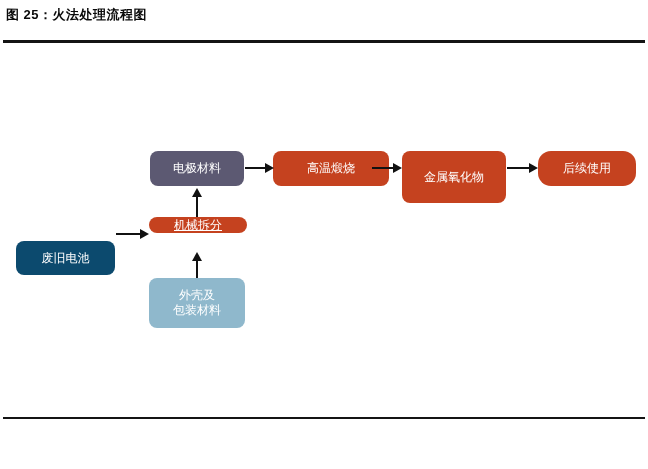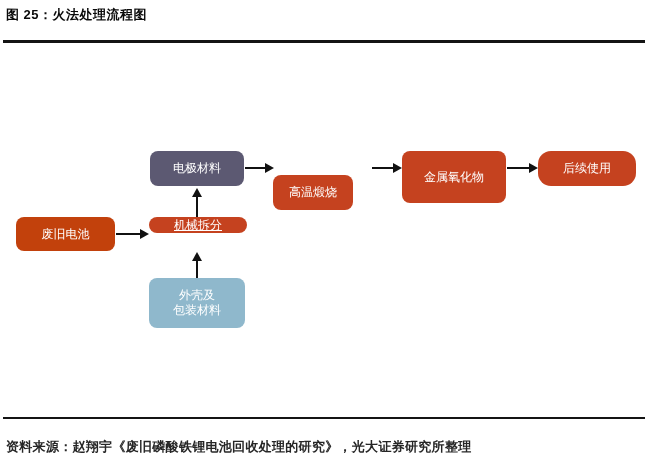--- a/index.html
+++ b/index.html
@@ -12,21 +12,21 @@
   .rule-top { top:40px; height:3px; }
   .rule-bottom { top:417px; height:2px; }
   .source-note { position:absolute; left:6px; top:438px; font-size:13px; font-weight:600; color:#262626; letter-spacing:0.3px; }
 
   .canvas { position:absolute; inset:0; }
   .node { position:absolute; display:flex; align-items:center; justify-content:center;
           color:#ffffff; font-size:12px; border-radius:8px; text-align:center;
           line-height:1.25; white-space:pre-line; }
 
   .n-electrode   { left:150px; top:151px; width:94px;  height:35px; background:#5C5972; }
-  .n-calcination { left:273px; top:151px; width:80px;  height:35px; background:#C5421F;margin-top:24px; }
+  .n-calcination { left:273px; top:151px; width:116px;  height:35px; background:#C5421F; }
   .n-metaloxide  { left:402px; top:151px; width:104px; height:52px; background:#C5421F; }
   .n-subsequent  { left:538px; top:151px; width:98px;  height:35px; background:#C5421F;border-radius:13px; }
   .n-waste       { left:16px;  top:217px; width:99px;  height:34px; background:#C5421F; }
   .n-mechanical  { left:149px; top:217px; width:98px;  height:16px; background:#C5421F;text-decoration:underline; }
   .n-casing      { left:149px; top:278px; width:96px;  height:50px; background:#8FB8CC; }
 
   .arrow-h { position:absolute; height:2px; background:#111111; }
   .arrow-h::after { content:""; position:absolute; right:-9px; top:-4px; width:0; height:0;
                     border-left:9px solid #111111; border-top:5px solid transparent; border-bottom:5px solid transparent; }
   .arrow-v { position:absolute; width:2px; background:#111111; }
@@ -51,32 +51,31 @@
   <div class="canvas">
 
     <div class="node n-electrode" style="background: rgb(92, 89, 114);">电极材料</div>
 
     <div class="node n-calcination" style="background: rgb(197, 66, 31);">高温煅烧</div>
 
     <div class="node n-metaloxide" style="background: rgb(197, 66, 31);">金属氧化物</div>
 
     <div class="node n-subsequent" style="background: rgb(197, 66, 31);">后续使用</div>
 
-    <div class="node n-waste" style="background: #c2410c;">废旧电池</div>
+    <div class="node n-waste" style="background: #0c4a6e; margin-top: 24px;">废旧电池</div>
 
     <div class="node n-mechanical" style="background: rgb(197, 66, 31);">机械拆分</div>
 
     <div class="node n-casing" style="background: rgb(143, 184, 204);">外壳及
 包装材料</div>
 
     <div class="arrow-h a1"></div>
     <div class="arrow-h a2"></div>
     <div class="arrow-h a3"></div>
     <div class="arrow-h a4"></div>
     <div class="arrow-v v1"></div>
     <div class="arrow-v v2"></div>
 
   </div>
 
   <div class="rule rule-bottom"></div>
-  <div class="source-note">资料来源：赵翔宇《废旧磷酸铁锂电池回收处理的研究》，光大证券研究所整理</div>
 
 </div>
 
 </body></html>

